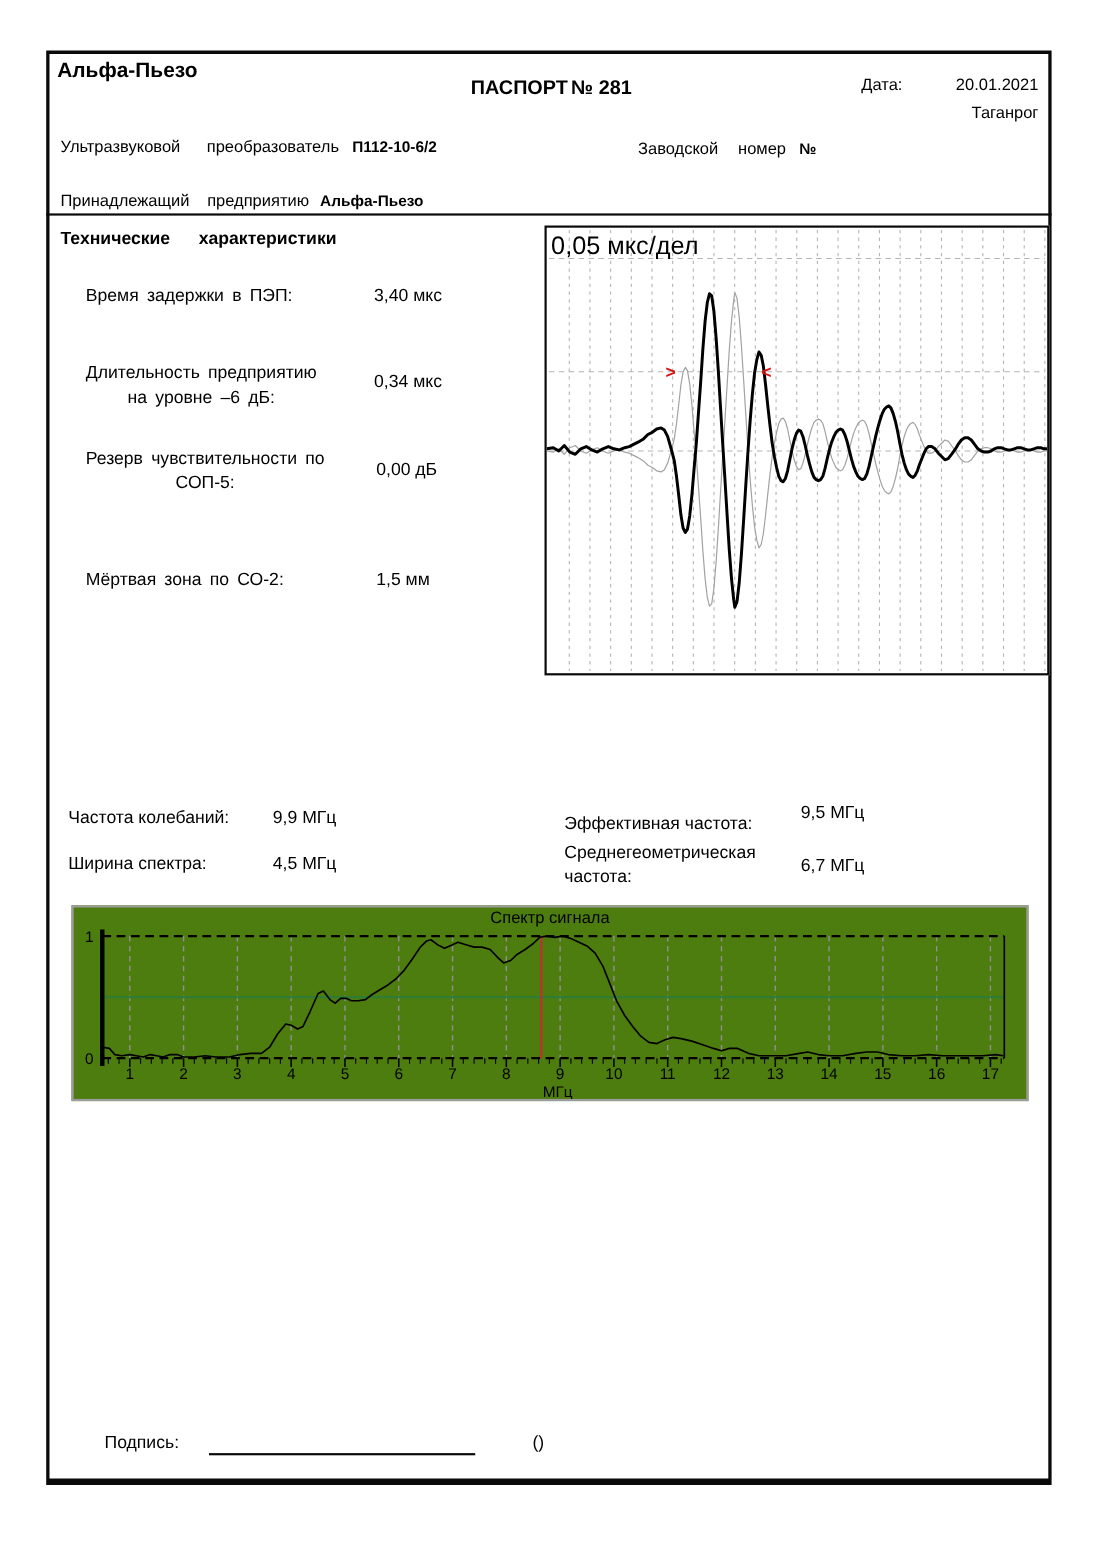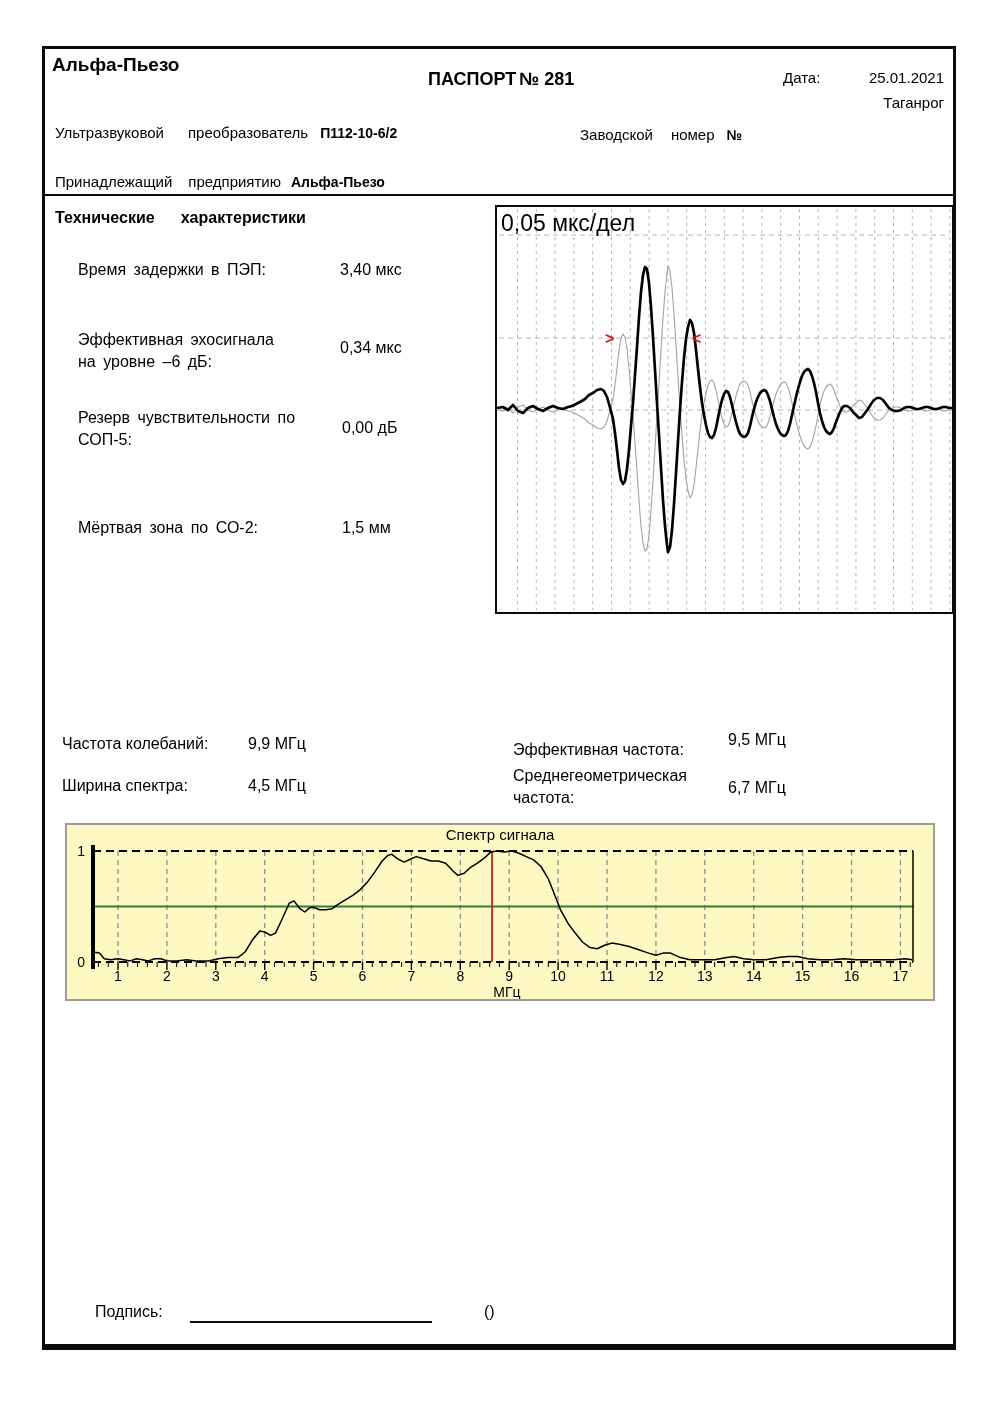--- a/index.html
+++ b/index.html
@@ -1,62 +1,62 @@
 <!DOCTYPE html>
 <html><head>
 <meta charset="utf-8">
 <style>
   html,body{margin:0;padding:0;background:#fff;}
   body{width:1000px;height:1415px;position:relative;font-family:"Liberation Sans",sans-serif;color:#000;}
   .t{position:absolute;font-size:16px;line-height:22px;white-space:nowrap;}
   .b{font-weight:bold;}
-  .ws{word-spacing:3px;}
+  .ws{word-spacing:3px;text-align:center;}
   .page-frame{position:absolute;left:42px;top:46px;width:914px;height:1304px;
       border:3px solid #0a0a0a;border-bottom-width:6px;box-sizing:border-box;}
   .hsep{position:absolute;left:42px;top:194px;width:914px;height:2px;background:#0a0a0a;}
   .osc-box{position:absolute;left:495px;top:205px;width:455px;height:405px;border:2px solid #0a0a0a;background:#fff;}
   .osc-label{position:absolute;left:4px;top:3px;font-size:23px;white-space:nowrap;background:rgba(255,255,255,.0);}
-  .spec-box{position:absolute;left:65px;top:823px;width:870px;height:178px;border:2px solid #9c9c9c;box-sizing:border-box;background:#fef9c3;}
+  .spec-box{position:absolute;left:65px;top:823px;width:870px;height:178px;border:2px solid #9c9c9c;box-sizing:border-box;background:#4d7c0f;}
   .spec-title{position:absolute;left:0;right:0;top:1px;text-align:center;font-size:15px;}
   .sig-line{position:absolute;left:190px;top:1321px;width:242px;height:0;border-top:2px solid #0a0a0a;}
   svg{display:block;}
   .rightal{text-align:right;}
 </style>
 </head>
 <body>
 
 <div>
 
   <div class="page-frame"></div>
 
   <div class="t b" style="left:52px;top:54px;font-size:19px">Альфа-Пьезо</div>
 
   <div class="t b" style="left:428px;top:68px;font-size:18px"><span>ПАСПОРТ</span><span style="margin-left:3px">№ 281</span></div>
 
   <div class="t" style="left:783px;top:67px;font-size:15px">Дата:</div>
-  <div class="t rightal" style="left:810px;top:67px;width:134px;font-size:15px">25.01.2021</div>
+  <div class="t rightal" style="left:810px;top:67px;width:134px;font-size:15px">20.01.2021</div>
   <div class="t rightal" style="left:810px;top:92px;width:134px;font-size:15px">Таганрог</div>
 
   <div class="t" style="left:55px;top:122px;font-size:15px"><span>Ультразвуковой</span><span style="margin-left:24px">преобразователь</span><span class="b" style="margin-left:12px;font-size:14px">П112-10-6/2</span></div>
 
   <div class="t" style="left:580px;top:124px;font-size:15px"><span>Заводской</span><span style="margin-left:18px">номер</span><span class="b" style="margin-left:12px;font-size:14px">№</span></div>
 
   <div class="t" style="left:55px;top:171px;font-size:15px"><span>Принадлежащий</span><span style="margin-left:16px">предприятию</span><span class="b" style="margin-left:10px;font-size:14px">Альфа-Пьезо</span></div>
 
   <div class="hsep"></div>
 
   <div class="t b" style="left:55px;top:207px;font-size:16px"><span>Технические</span><span style="margin-left:26px">характеристики</span></div>
 
   <div class="t ws" style="left:78px;top:259px">
       <div>Время задержки в ПЭП:</div>
     </div>
   <div class="t" style="left:340px;top:259px">3,40 мкс</div>
 
   <div class="t ws" style="left:78px;top:329px">
-      <div>Эффективная эхосигнала</div>
+      <div>Длительность предприятию</div>
       <div>на уровне –6 дБ:</div>
     </div>
   <div class="t" style="left:340px;top:337px">0,34 мкс</div>
 
   <div class="t ws" style="left:78px;top:407px">
       <div>Резерв чувствительности по</div>
       <div>СОП-5:</div>
     </div>
   <div class="t" style="left:342px;top:417px">0,00 дБ</div>
 

